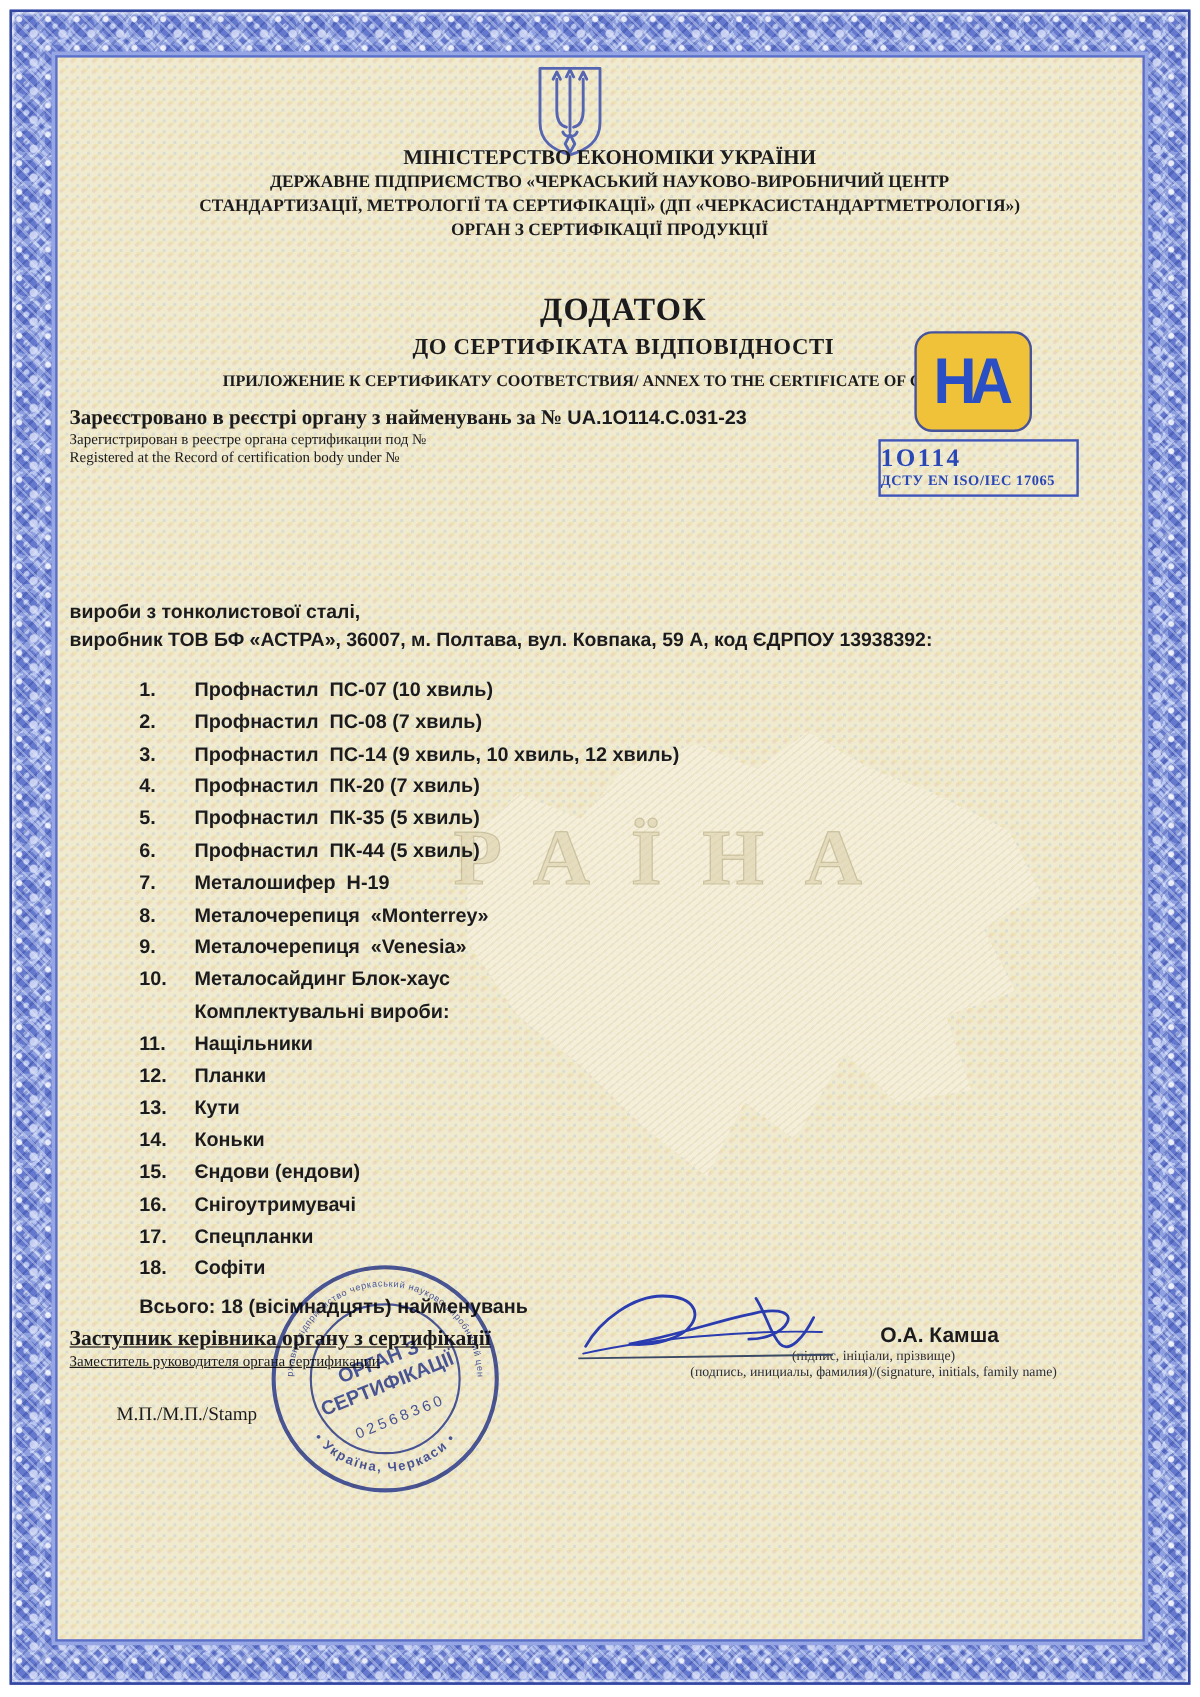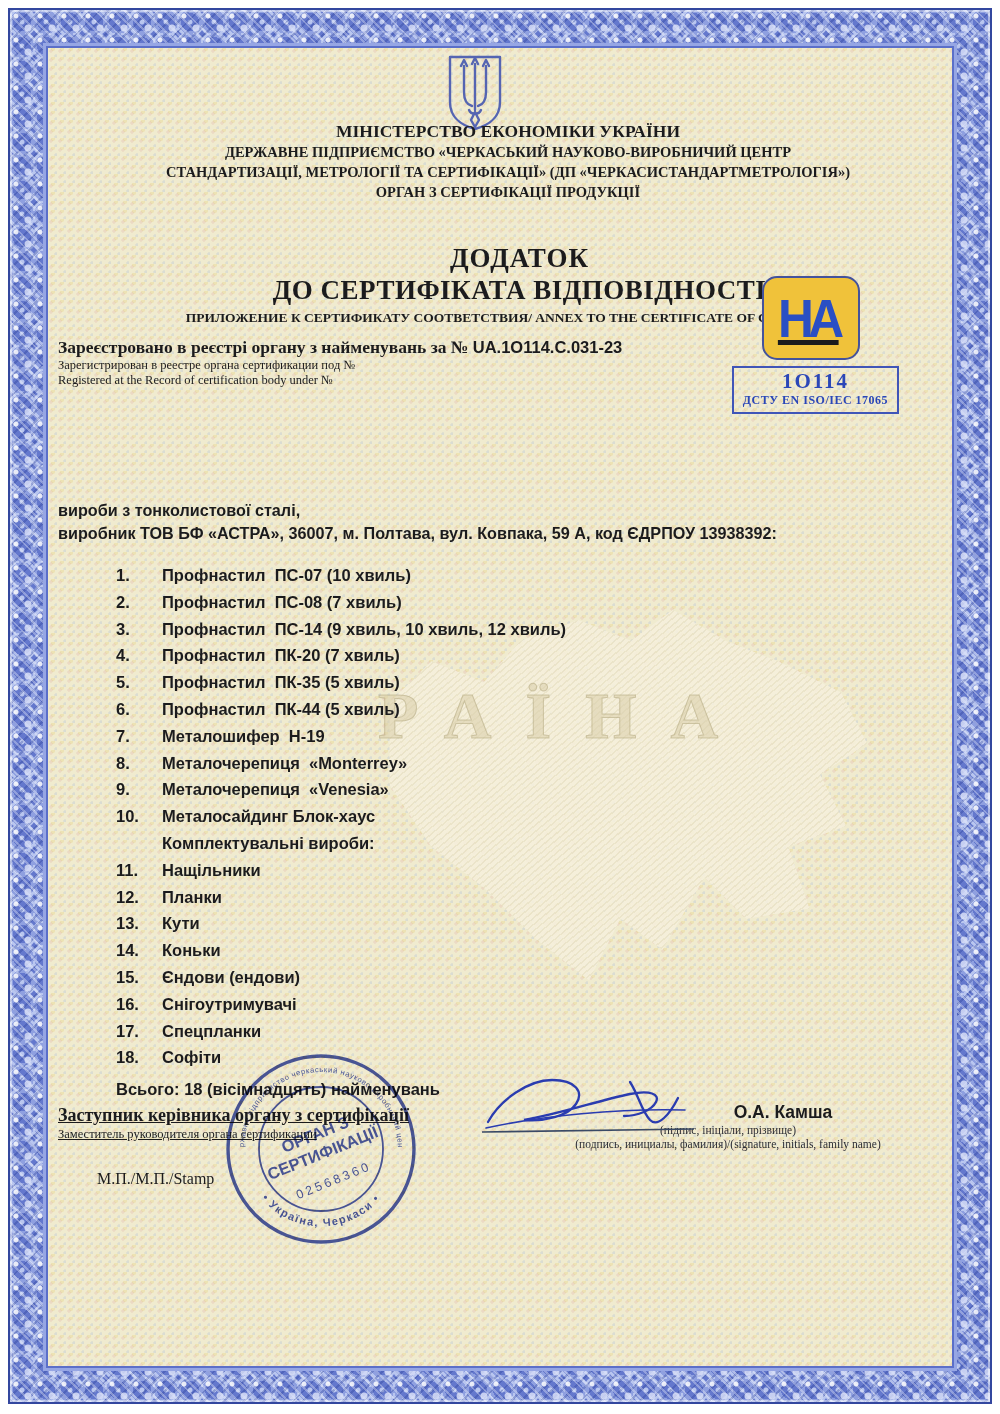--- a/index.html
+++ b/index.html
@@ -39,29 +39,29 @@
     -webkit-text-stroke:1px rgba(178,168,128,.55);}
   .layer{z-index:2;}
   
   .emblem{left:399px;top:6px;width:56px;height:78px;z-index:2;}
   .org{top:72px;z-index:2;}
   .org .l1{font-size:17.5px;line-height:22px;}
   .org .l2{font-size:14.5px;line-height:20px;}
   
   .title{top:194px;z-index:2;padding-left:23px;}
   .title .t1{font-size:27px;line-height:32px;letter-spacing:1px;}
-  .title .t2{font-size:27px;line-height:32px;letter-spacing:.5px;}
+  .title .t2{font-size:19px;line-height:32px;letter-spacing:.5px;}
   .title .sub{font-size:13.5px;line-height:18px;margin-top:3px;}
   
   .nsb{left:714px;top:228px;width:94px;height:80px;z-index:3;background:#f0c23a;
-       border:2px solid #44539c;border-radius:15px;display:flex;align-items:center;justify-content:center;text-decoration:underline;}
+       border:2px solid #44539c;border-radius:15px;display:flex;align-items:center;justify-content:center;}
   .nsb-letters{font-family:"Liberation Sans",sans-serif;font-weight:bold;font-size:54px;
        color:#2a4fc4;letter-spacing:-6px;transform:scaleX(.92);padding-right:6px;}
   .accbox{left:684px;top:318px;width:163px;height:44px;z-index:3;border:2px solid #3f55b8;
-       color:#2a47b8;text-align:center;}
+       color:#2a47b8;text-align:left;}
   .accbox .code{font-size:21px;line-height:24px;letter-spacing:2px;margin-top:1px;}
   .accbox .std{font-size:12px;line-height:14px;letter-spacing:.5px;}
   
   .reg{left:10px;top:288px;z-index:2;}
   .reg .main{font-size:17.5px;line-height:22px;}
   .reg .main .num{font-family:"Liberation Sans",sans-serif;font-size:16.5px;}
   .small{font-size:12.5px;line-height:14.5px;}
   .validity{left:10px;top:366px;z-index:2;}
   .validity .main{font-size:17px;line-height:22px;white-space:pre-wrap;}
   

